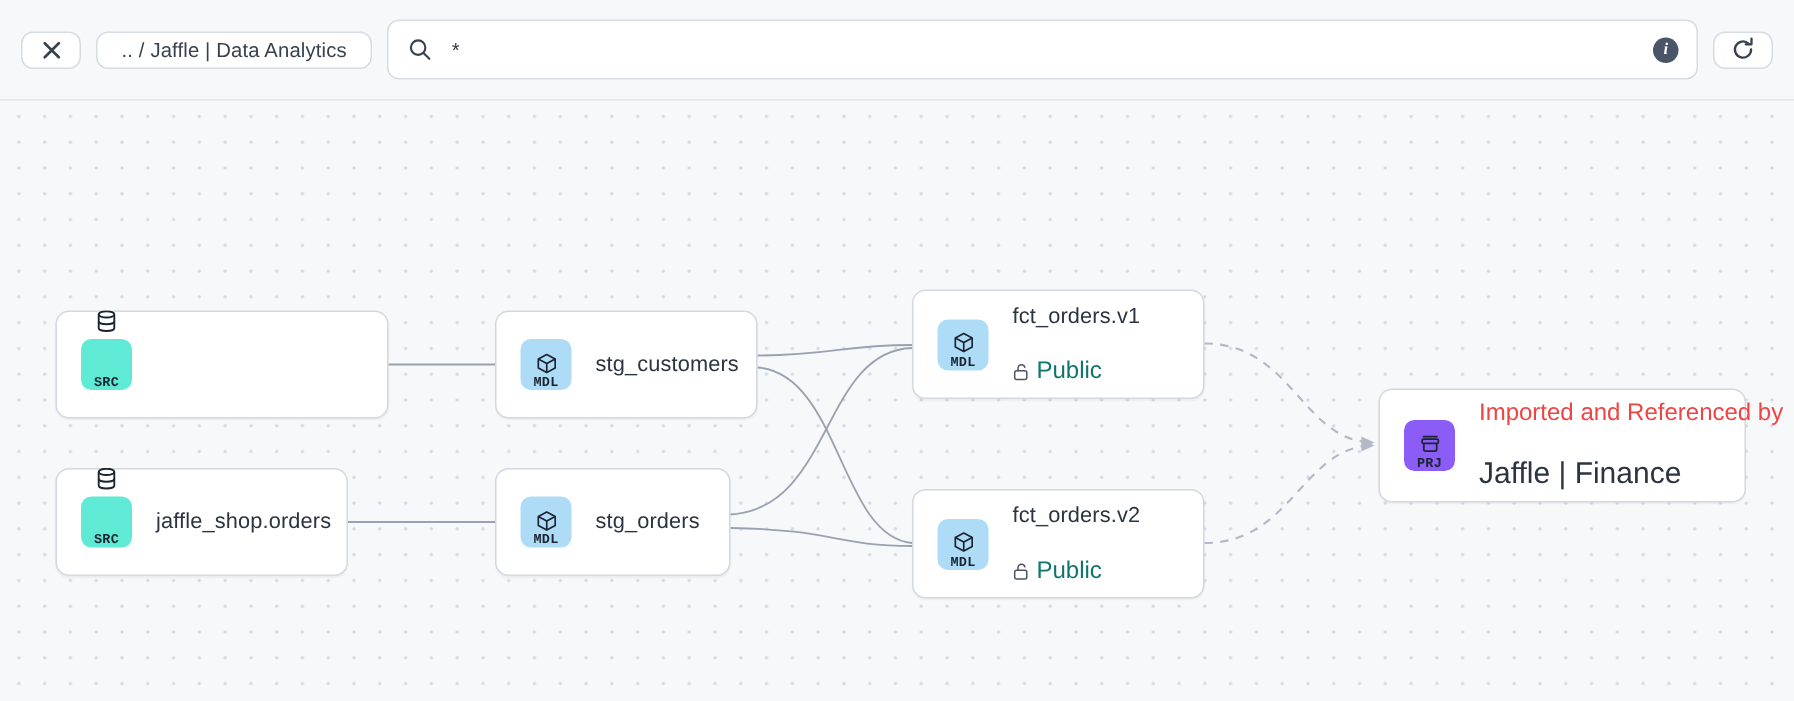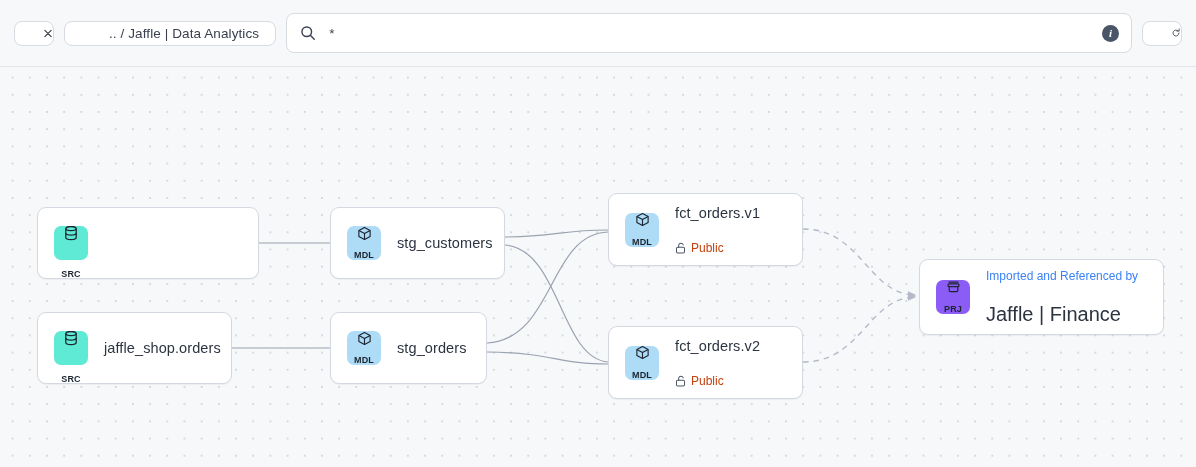--- a/index.html
+++ b/index.html
@@ -34,21 +34,20 @@
   .tb-btn {
     background: #ffffff;
     border: 1px solid #d7dbe2;
     border-radius: 8px;
     height: 25px;
     display: flex;
     align-items: center;
     justify-content: center;
     box-sizing: border-box;
     cursor: pointer;
-    padding-left: 28px;
   }
   #close-button { width: 40px; flex: 0 0 40px; }
   #refresh-button { width: 40px; flex: 0 0 40px; }
   #breadcrumb {
     padding: 0 16px;
     font-size: 13.5px;
     color: #39414f;
     white-space: nowrap;
     letter-spacing: .1px;
   }
@@ -125,24 +124,25 @@
     box-shadow: 0 1px 1px rgba(30,40,60,.05);
     cursor: pointer;
   }
   .badge {
     width: 34px;
     height: 34px;
     border-radius: 7px;
     display: flex;
     flex-direction: column;
     align-items: center;
-    justify-content: space-between;
+    justify-content: flex-end;
     gap: 0px;
     flex: 0 0 34px;
     color: #1b2430;
+    font-family: Liberation Mono, monospace;
   }
   .badge .glyph { line-height: 0; height: 14px; display:flex; align-items:center; }
   .badge .kind {
     font-size: 9px;
     font-weight: 600;
     letter-spacing: .2px;
     line-height: 10px;
     margin-top: 1px;
   }
   .badge-src { background: #5eead4; gap: 28px; }
@@ -150,30 +150,30 @@
   .badge-prj { background: #8b5cf6; }
 
   .node-text { display: flex; flex-direction: column; justify-content: center; gap: 20px; }
   .node-title {
     font-size: 14.5px;
     color: #2c3441;
     white-space: nowrap;
     letter-spacing: .1px;
   }
   .node-sub {
-    font-size: 12px;
-    color: #c2410c;
+    font-size: 16px;
+    color: #0f766e;
     display: flex;
     align-items: center;
     gap: 5px;
     white-space: nowrap;
   }
   .node-kicker {
-    font-size: 12px;
-    color: #3b82f6;
+    font-size: 16px;
+    color: #ef4444;
     white-space: nowrap;
   }
   .node-name-big {
     font-size: 20px;
     color: #2c3441;
     white-space: nowrap;
   }
 </style>
 </head>
 <body>

